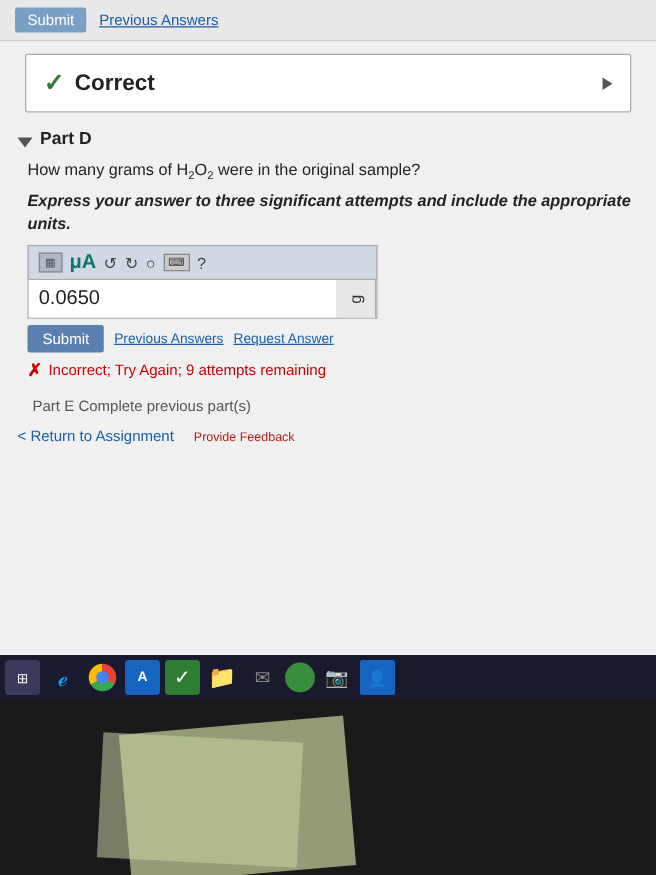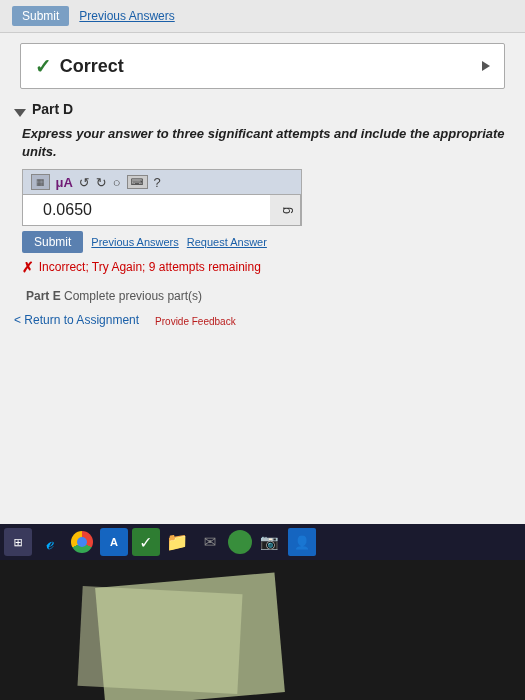--- a/index.html
+++ b/index.html
@@ -141,22 +141,22 @@
       border: 1px solid #888;
       padding: 2px 4px;
       font-size: 10px;
       color: #333;
       display: flex;
       align-items: center;
       gap: 1px;
     }
 
     .toolbar-mu {
-      font-size: 13px;
-      color: #701a75;
+      font-size: 16px;
+      color: #0f766e;
       font-weight: bold;
     }
 
     .toolbar-undo { font-size: 13px; color: #444; cursor: pointer; }
     .toolbar-redo { font-size: 13px; color: #444; cursor: pointer; }
     .toolbar-refresh { font-size: 13px; color: #444; cursor: pointer; }
     .toolbar-kbd { 
       background: #ccc;
       border: 1px solid #888;
       font-size: 9px;
@@ -169,21 +169,21 @@
     .answer-area {
       display: flex;
       align-items: stretch;
       margin-left: 8px;
       width: 280px;
       border: 1px solid #aaa;
     }
 
     .answer-input {
       flex: 1;
-      padding: 6px 20px;
+      padding: 6px 8px;
       font-size: 16px;
       color: #222;
       border: none;
       outline: none;
       background: white;
     }
 
     .unit-box {
       background: #e8e8e8;
       border-left: 1px solid #aaa;
@@ -375,20 +375,23 @@
     <span>Correct</span>
     <div class="cursor-indicator"></div>
   </div>
 
   <div class="part-section">
     <div class="part-header">
       <div class="triangle-down"></div>
       <span>Part D</span>
     </div>
 
+    <div class="question-text">
+      How many grams of H<sub>2</sub>O<sub>2</sub> were in the original sample?
+    </div>
     <div class="express-text">
       Express your answer to three significant attempts and include the appropriate units.
     </div>
 
     <div class="input-toolbar">
       <div class="toolbar-box">
         <span style="font-size:9px;color:#555;">▦</span>
       </div>
       <span class="toolbar-mu">μA</span>
       <span class="toolbar-undo">↺</span>
@@ -409,21 +412,21 @@
       <span class="link-small">Request Answer</span>
     </div>
 
     <div class="incorrect-msg">
       <span class="x-icon">✗</span>
       <span>Incorrect; Try Again; 9 attempts remaining</span>
     </div>
   </div>
 
   <div class="part-e">
-    <span style="font-weight:bold;padding-left:12px;">Part E</span>
+    <span style="font-weight:normal;padding-left:12px;">Part E</span>
     <span>  Complete previous part(s)</span>
   </div>
 
   <div class="return-row">
     <span class="return-link">&lt; Return to Assignment</span>
     <span class="feedback-link">Provide Feedback</span>
   </div>
 </div>
 
 <div class="taskbar">

